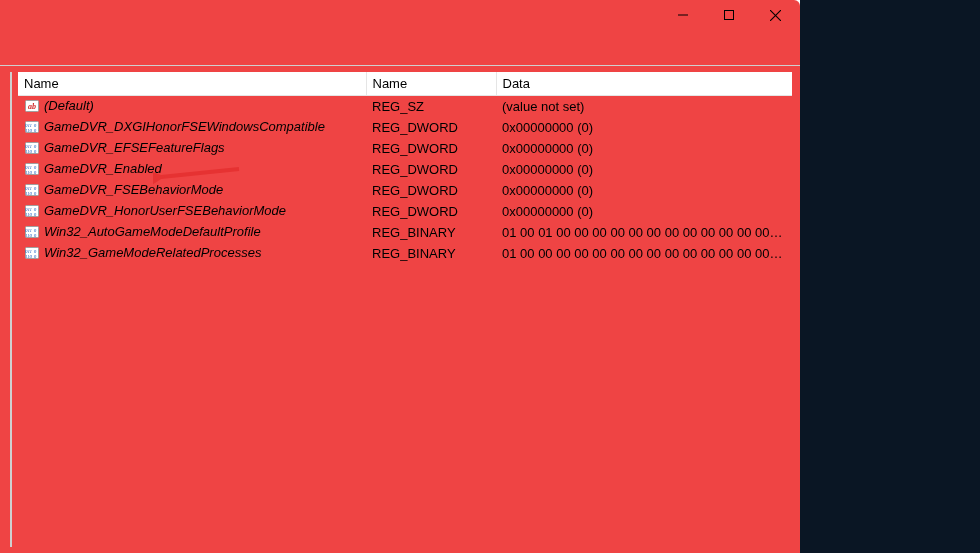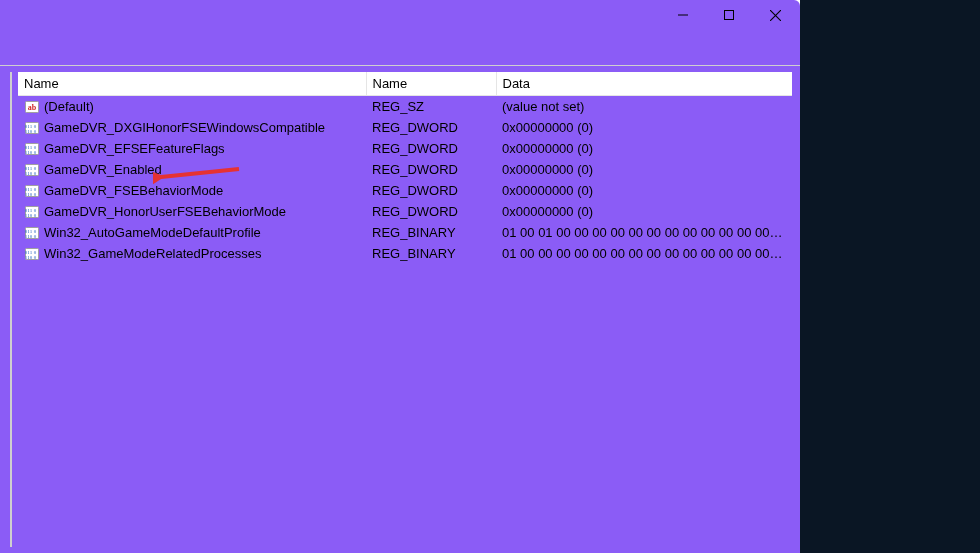--- a/index.html
+++ b/index.html
@@ -21,21 +21,21 @@
     width: 180px;
     height: 553px;
     background: #0a1624;
   }
   .window {
     position: absolute;
     top: 0;
     left: 0;
     width: 800px;
     height: 553px;
-    background: #8b5cf6;
+    background: #ef4444;
     border-top-right-radius: 6px;
   }
   .titlebar {
     height: 30px;
     display: flex;
     justify-content: flex-end;
     align-items: center;
     padding-right: 2px;
   }
   .titlebar-btn {
@@ -91,24 +91,24 @@
     padding: 2px 6px 2px 6px;
     font-size: 13px;
     white-space: nowrap;
     overflow: hidden;
     text-overflow: ellipsis;
     vertical-align: middle;
     height: 21px;
   }
   td.name-cell {
     display: flex;
-    align-items: center;
     gap: 4px;
     height: 21px;
     padding-left: 2px;
+    font-style: italic;
   }
   .icon {
     width: 16px;
     height: 16px;
     flex: 0 0 16px;
     display: inline-block;
   }
   
   .arrow-annot {
     position: absolute;

